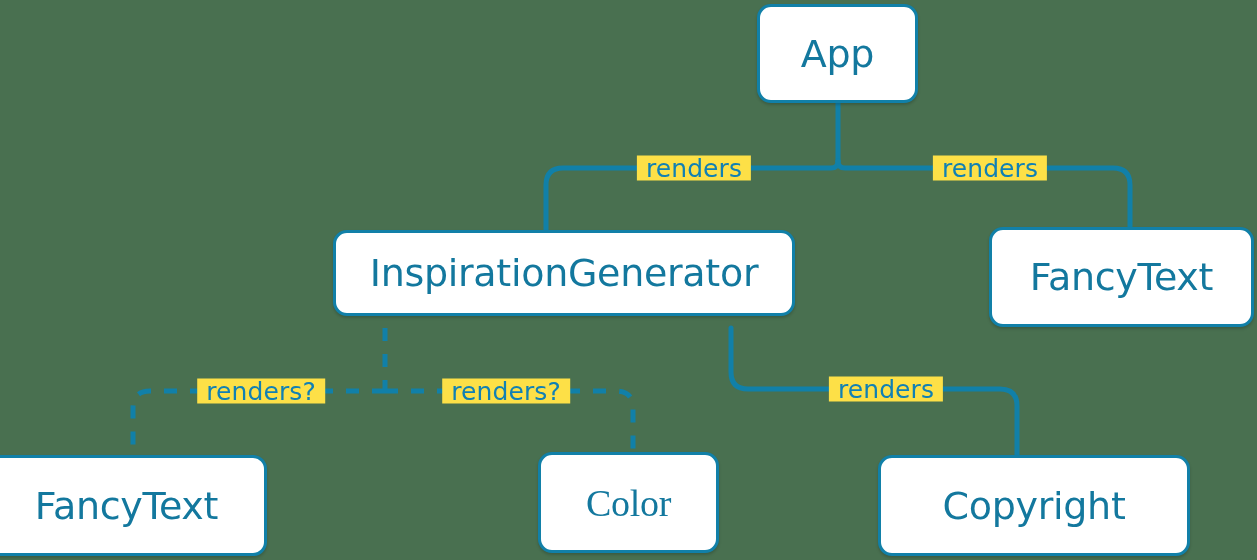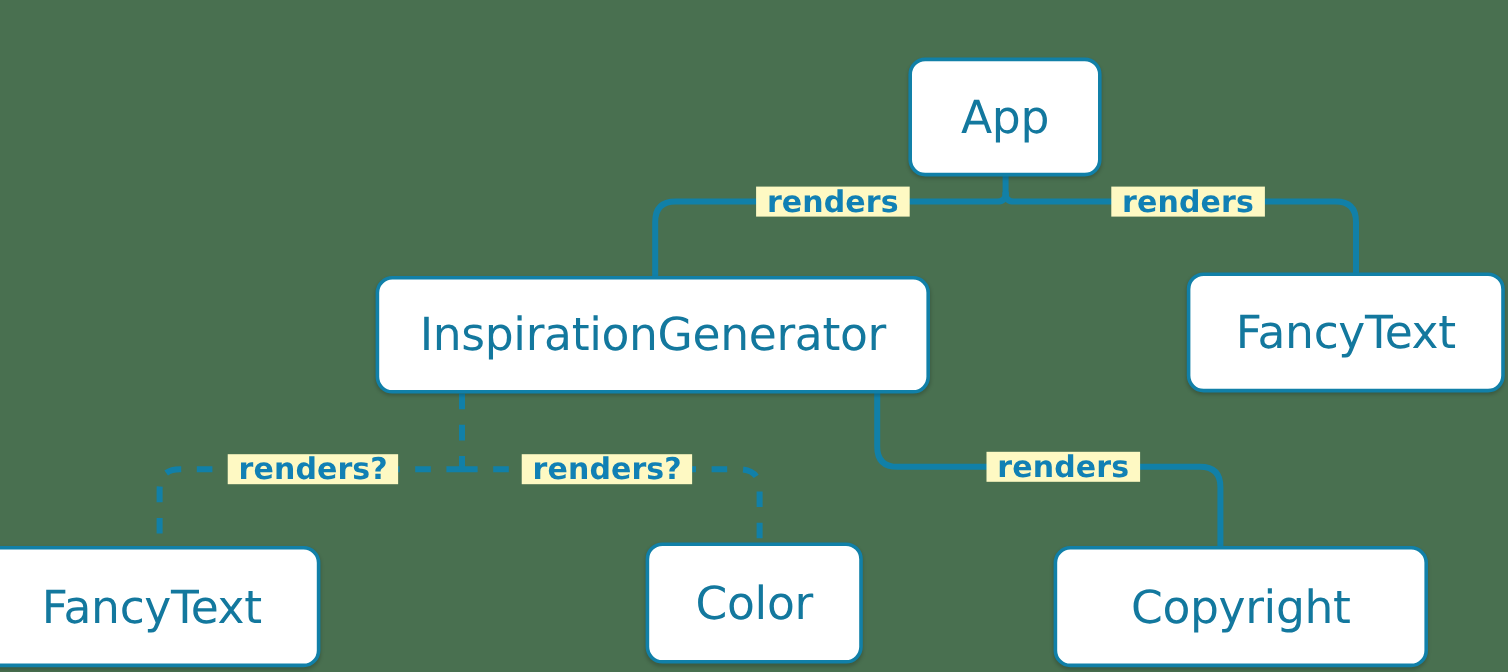--- a/index.html
+++ b/index.html
@@ -37,26 +37,26 @@
     font-weight: 400;
     letter-spacing: -0.3px;
     white-space: nowrap;
     box-shadow: 0 2px 3px rgba(0,0,0,0.18);
     z-index: 2;
   }
   .edge-label {
     position: absolute;
     color: #1180b4;
     font-size: 25px;
-    font-weight: 700;
+    font-weight: 400;
     letter-spacing: 0.1px;
     white-space: nowrap;
     transform: translate(-50%, -50%);
     z-index: 3;
-    background: #fef9c3;
+    background: #fde047;
     padding: 0 9px;
     line-height: 1;
   }
 </style>
 </head>
 <body>
 
 <div id="canvas">
 
   <svg id="wires" viewBox="0 0 1257 560" width="1257" height="560">
@@ -74,37 +74,37 @@
     <g fill="none" stroke="#1180a8" stroke-width="5" stroke-linecap="butt" stroke-linejoin="round" stroke-dasharray="13 13">
 
       <path d="M385,328 L385,391"></path>
 
       <path d="M385,391 L150,391 Q133,391 133,408 L133,455"></path>
 
       <path d="M385,391 L616,391 Q633,391 633,408 L633,452"></path>
     </g>
   </svg>
 
-  <div class="node" style="left:757px; top:4px; width:161px; height:99px;margin-top:44px;">
+  <div class="node" style="left:757px; top:4px; width:161px; height:99px;">
     <span>App</span>
   </div>
 
-  <div class="node" style="left:313px; top:230px; width:462px; height:98px;">
+  <div class="node" style="left:333px; top:230px; width:462px; height:86px;">
     <span>InspirationGenerator</span>
   </div>
 
   <div class="node" style="left:989px; top:227px; width:265px; height:100px;">
     <span>FancyText</span>
   </div>
 
   <div class="node" style="left:-14px; top:455px; width:281px; height:101px;">
     <span>FancyText</span>
   </div>
 
-  <div class="node" style="left:538px; top:452px; width:181px; height:101px;">
+  <div class="node" style="left:538px; top:452px; width:181px; height:101px;font-family:Liberation Serif, serif;">
     <span>Color</span>
   </div>
 
   <div class="node" style="left:878px; top:455px; width:312px; height:101px;">
     <span>Copyright</span>
   </div>
 
   <div class="edge-label" style="left:694px; top:168px;">renders</div>
 
   <div class="edge-label" style="left:990px; top:168px;">renders</div>

